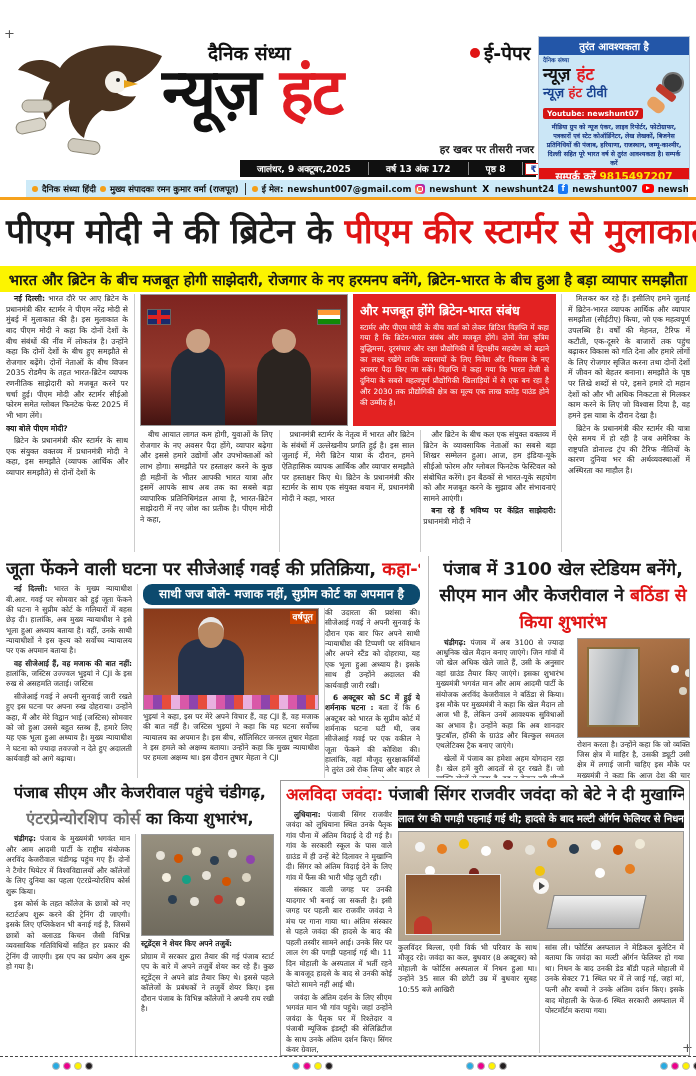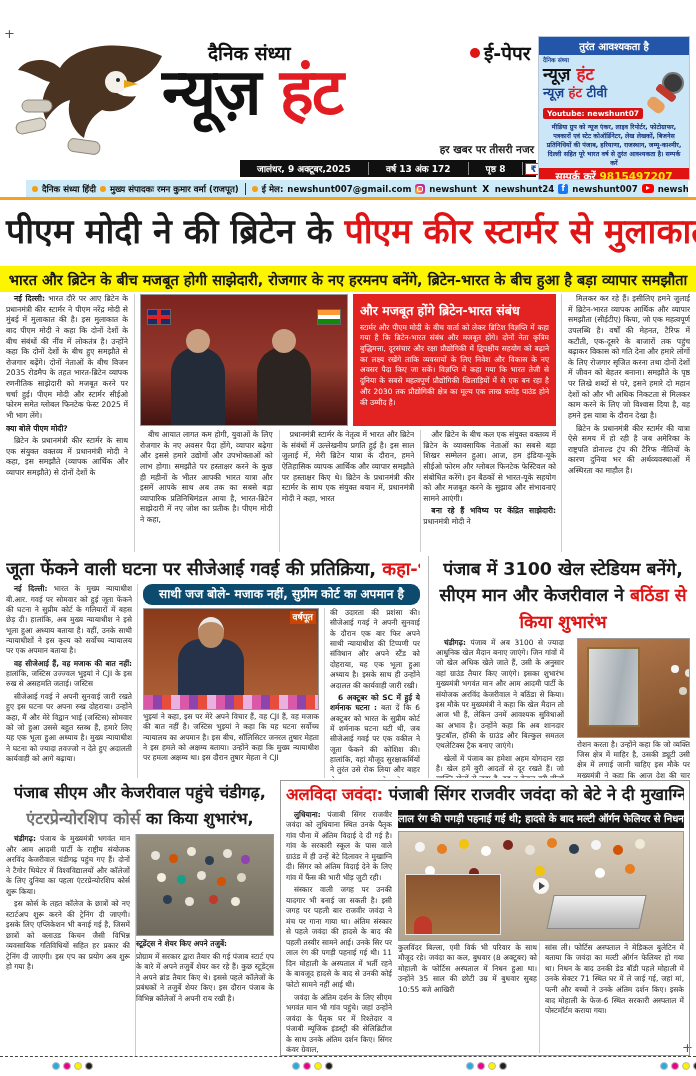--- a/index.html
+++ b/index.html
@@ -96,41 +96,41 @@
   .cji-mid{flex:1;display:flex;flex-direction:column;border-left:1px solid #ccc;padding-left:5px;overflow:hidden;}
   .cji-banner{background:#0c4a6e;color:#fff;font-size:12px;font-weight:900;text-align:center;padding:2px 0;flex:none;white-space:nowrap;overflow:hidden;border-radius:9px;}
   .cji-row{display:flex;gap:5px;margin-top:3px;flex:1;overflow:hidden;}
   .cji-photocol{width:176px;flex:none;overflow:hidden;}
   .cji-photo{height:100px;background:linear-gradient(180deg,#8a3a1a,#b0643a);margin-bottom:2px;}
   .cji-bannertxt{position:absolute;right:2px;top:2px;background:#cc4400;color:#fff;font-size:9px;font-weight:900;padding:0 3px;}
   .cji-man{position:absolute;left:34px;bottom:14px;width:66px;height:56px;background:#26324a;border-radius:22px 22px 0 0;}
   .cji-man::before{content:"";position:absolute;top:-22px;left:20px;width:26px;height:26px;border-radius:50%;background:#b98a64;border-top:5px solid #e8e8e8;}
   .cji-flowers{position:absolute;bottom:0;width:100%;height:14px;
     background:repeating-linear-gradient(90deg,#d958a8 0 9px,#8e44ad 9px 18px,#e74c3c 18px 27px,#e9b0e0 27px 36px);}
-  .cji-c3{flex:1;overflow:hidden;border-left:1px solid #ccc;padding-left:5px;}
+  .cji-c3{flex:1;overflow:hidden;border-left:1px solid #ccc;}
   .stadblk{flex:1;border-left:1px solid #bbb;padding-left:7px;display:flex;flex-direction:column;overflow:hidden;}
   .stad-h{font-size:17.5px;font-weight:900;text-align:center;line-height:1.5;}
   .stad-h .red{color:#e01414;}
   .stad-body{display:flex;gap:13px;margin-top:3px;flex:1;overflow:hidden;}
   .stad-c1{width:128px;flex:none;overflow:hidden;}
   .stad-c2{flex:1;overflow:hidden;}
   .stad-photo{height:98px;background:linear-gradient(160deg,#b77b4e,#7d4f2b);margin-bottom:2px;}
   .plaque{position:absolute;left:8%;top:8%;width:44%;height:78%;background:linear-gradient(100deg,#dcdcdc,#a8b0b6 60%,#c9cdd1);border:2px solid #8a6d3b;}
   .stad-crowd{position:absolute;right:10px;top:26px;width:8px;height:8px;border-radius:50%;background:#f5f5f5;
     box-shadow:14px 4px 0 #e8e4da,26px -2px 0 #d35400,38px 6px 0 #f0ead8,20px 20px 0 #2c3e50,34px 22px 0 #e8e4da,8px 22px 0 #d8d2c2;}
 
   
   .sec3{position:absolute;left:6px;top:780px;width:684px;height:276px;display:flex;gap:6px;font-size:7.4px;line-height:1.42;text-align:justify;overflow:hidden;}
   .sec3 p{margin:0 0 2px;text-indent:8px;}
   .courseblk{width:268px;flex:none;display:flex;flex-direction:column;overflow:hidden;}
   .course-h{font-size:16px;font-weight:900;text-align:center;line-height:1.6;}
   .course-h .red{color:#737373;}
   .course-body{display:flex;gap:5px;margin-top:3px;flex:1;overflow:hidden;}
   .course-c1{width:124px;flex:none;overflow:hidden;}
-  .course-c2{flex:1;overflow:hidden;border-left:1px solid #ccc;}
+  .course-c2{flex:1;overflow:hidden;border-left:1px solid #ccc;padding-left:5px;}
   .course-photo{height:100px;background:linear-gradient(180deg,#97907f,#6f6a5d);margin-bottom:3px;}
   .crowd1{position:absolute;left:14px;top:16px;width:9px;height:9px;border-radius:50%;background:#e8e4da;
     box-shadow:18px 3px 0 #d35400,36px -4px 0 #f0ead8,54px 5px 0 #2c3e50,72px -2px 0 #e8e4da,90px 4px 0 #8e44ad,
                6px 22px 0 #f5efe0,26px 24px 0 #16a085,46px 20px 0 #e8e4da,66px 26px 0 #d35400,86px 22px 0 #ddd6c4,
                12px 44px 0 #2c3e50,34px 46px 0 #e8e4da,58px 44px 0 #c0392b,80px 46px 0 #f0ead8;}
   .jwblk{flex:1;border:1px solid #999;padding:2px 5px;display:flex;flex-direction:column;overflow:hidden;box-sizing:border-box;}
   .jw-h{font-size:16.5px;font-weight:900;text-align:center;line-height:1.5;white-space:nowrap;overflow:hidden;}
   .jw-h .red{color:#e01414;}
   .jw-main{display:flex;gap:6px;margin-top:2px;flex:1;overflow:hidden;}
   .jw-c1{width:106px;flex:none;overflow:hidden;}

